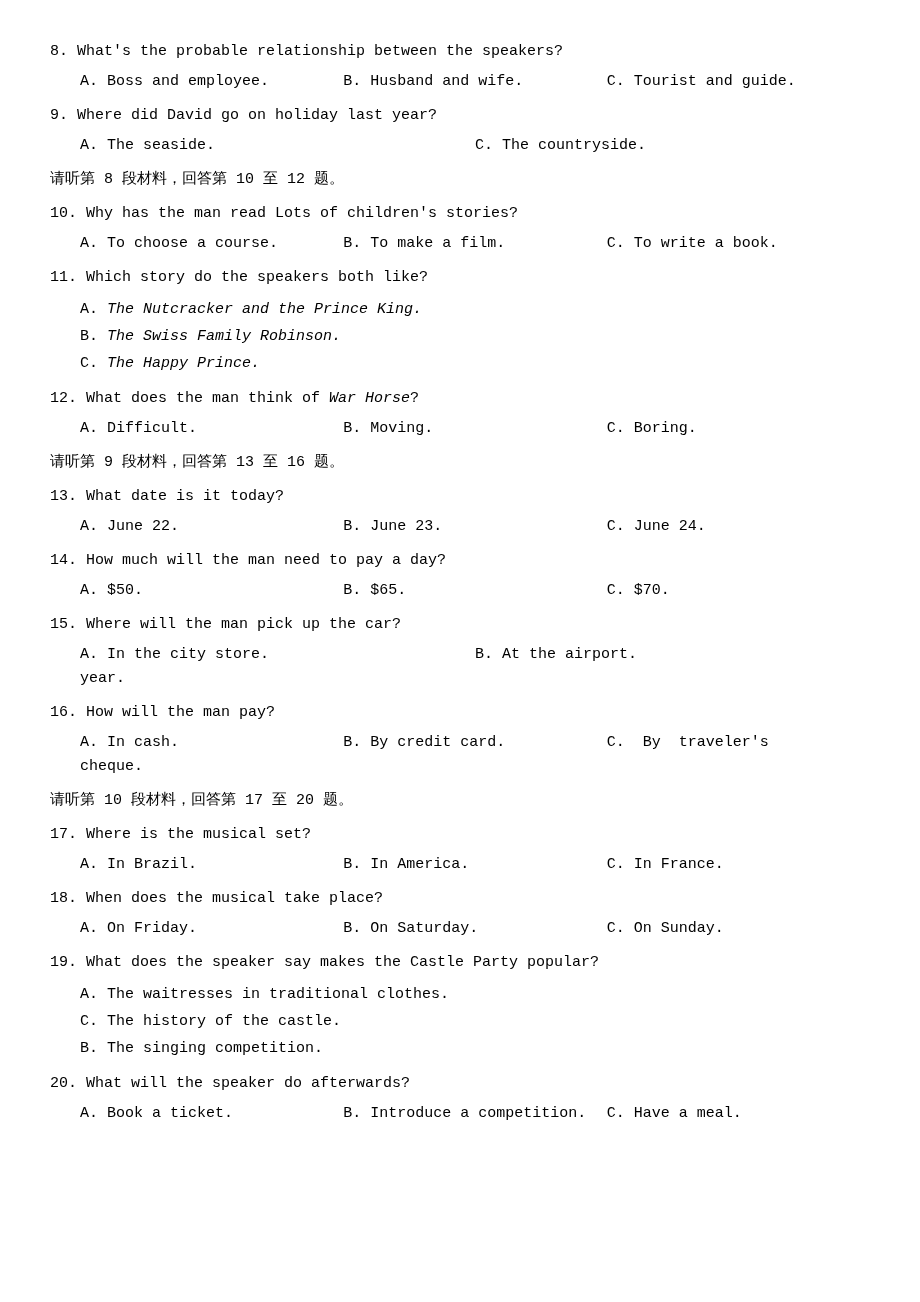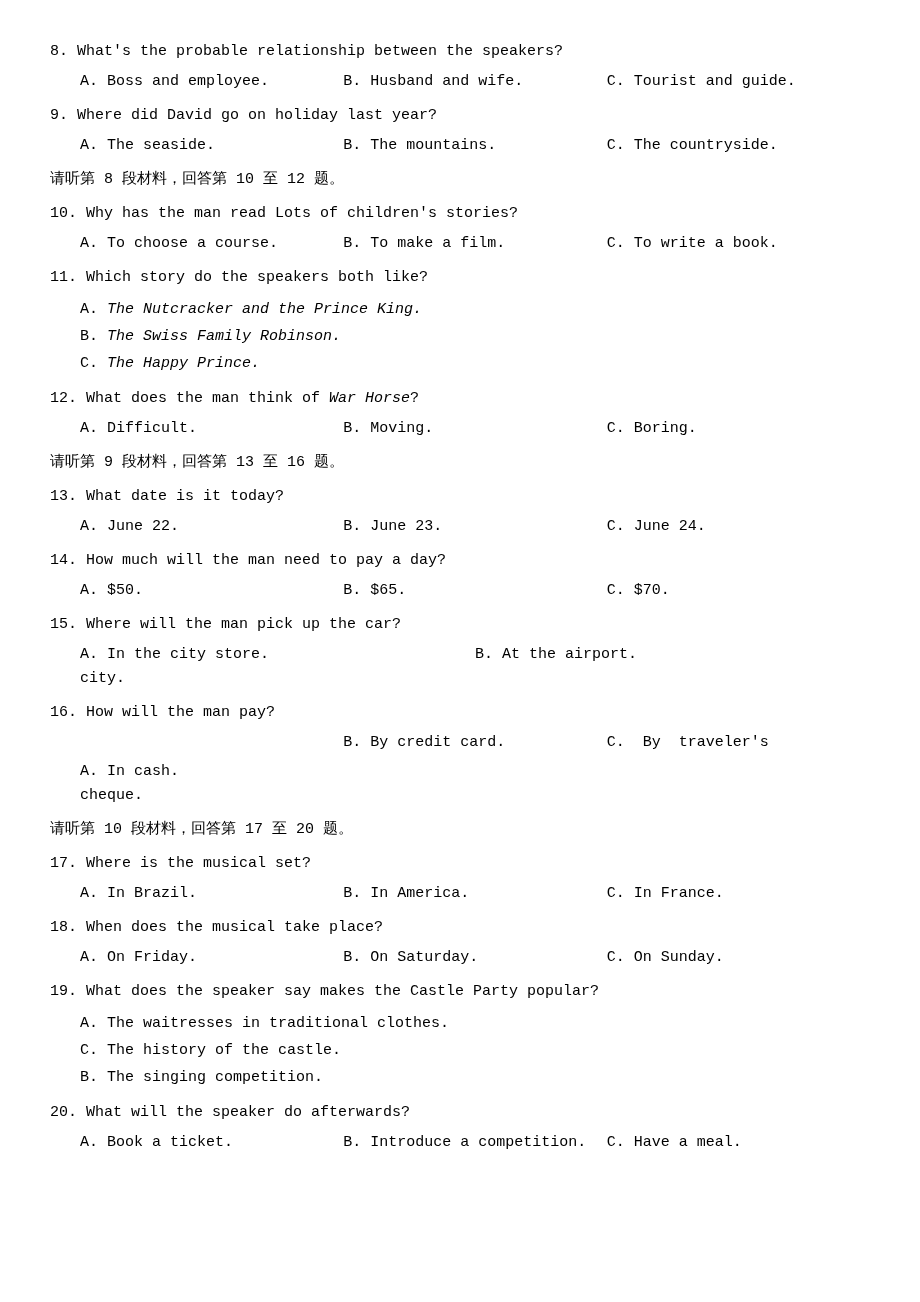--- a/index.html
+++ b/index.html
@@ -62,21 +62,20 @@
       <span class="option">C. Tourist and guide.</span>
     </div>
   </div>
 
   <div class="question-block">
     <div class="question-line">
       9. Where did David go on holiday last year?
     </div>
     <div class="options-row">
       <span class="option">A. The seaside.</span>
-      <span class="option">B. The mountains.</span>
       <span class="option">C. The countryside.</span>
     </div>
   </div>
 
   <div class="section-header">
     请听第 8 段材料，回答第 10 至 12 题。
   </div>
 
   <div class="question-block">
     <div class="question-line">
@@ -139,31 +138,31 @@
 
   <div class="question-block">
     <div class="question-line">
       15. Where will the man pick up the car?
     </div>
     <div style="padding-left:30px;">
       <div style="display:flex; line-height:1.6; margin-bottom:0;">
         <span style="flex:1;">A. In the city store.</span>
         <span style="flex:1;">B. At the airport.</span>
       </div>
-      <div style="line-height:1.6; margin-bottom:6px;">city.</div>
+      <div style="line-height:1.6; margin-bottom:6px;">year.</div>
     </div>
   </div>
 
   <div class="question-block">
     <div class="question-line">
       16. How will the man pay?
     </div>
     <div style="padding-left:30px;">
       <div style="display:flex; line-height:1.6; margin-bottom:0;">
-        <span style="flex:1;margin-top:29px;">A. In cash.</span>
+        <span style="flex:1;">A. In cash.</span>
         <span style="flex:1;">B. By credit card.</span>
         <span style="flex:1;">C.&nbsp; By&nbsp; traveler's</span>
       </div>
       <div style="line-height:1.6; margin-bottom:6px;">cheque.</div>
     </div>
   </div>
 
   <div class="section-header">
     请听第 10 段材料，回答第 17 至 20 题。
   </div>

